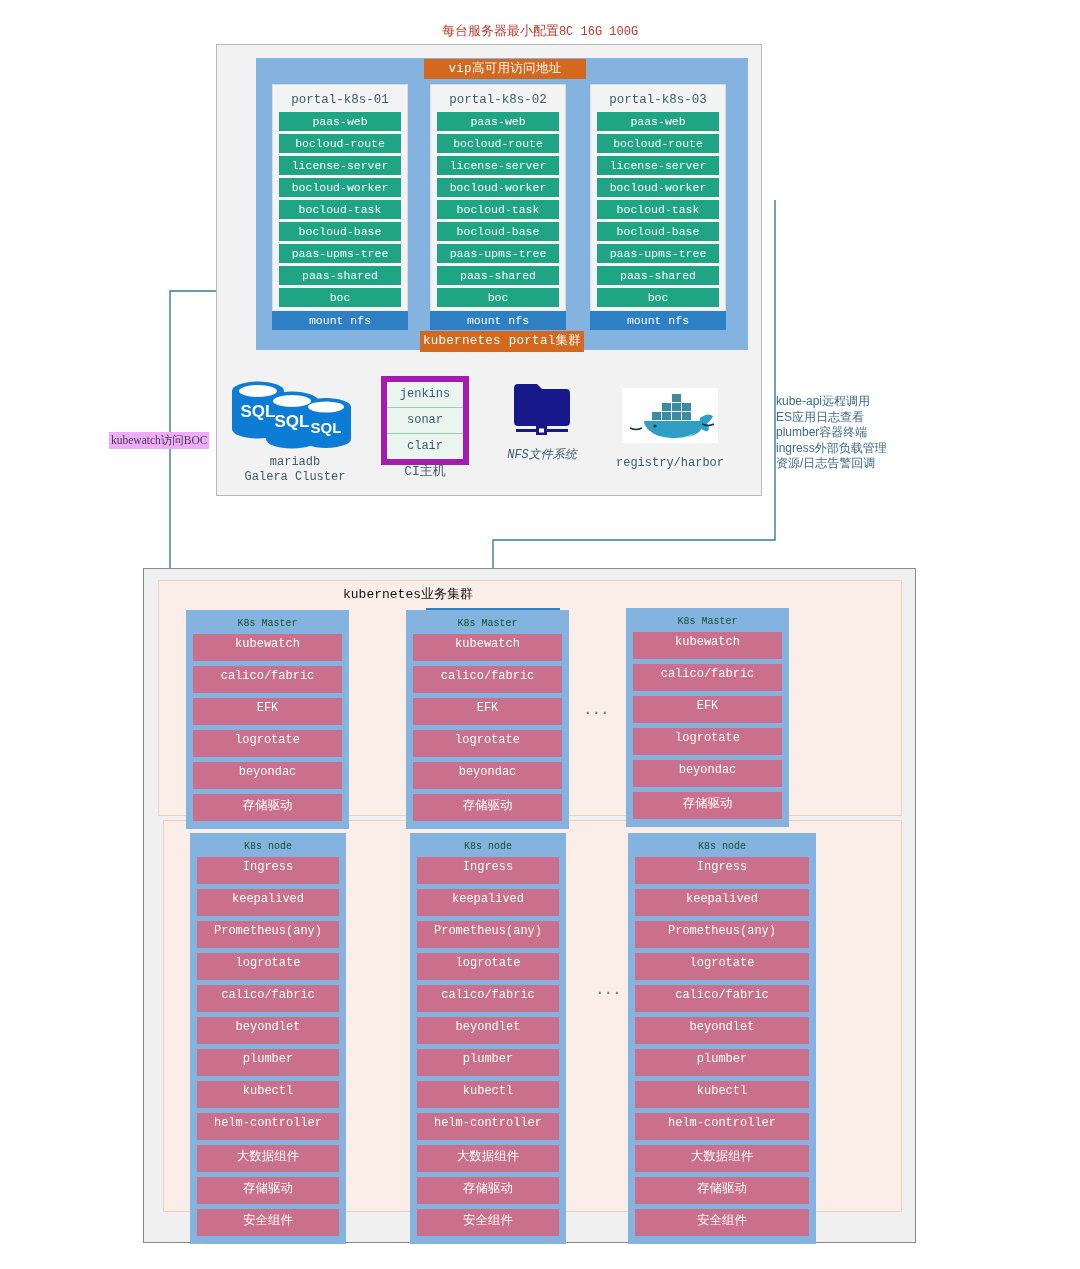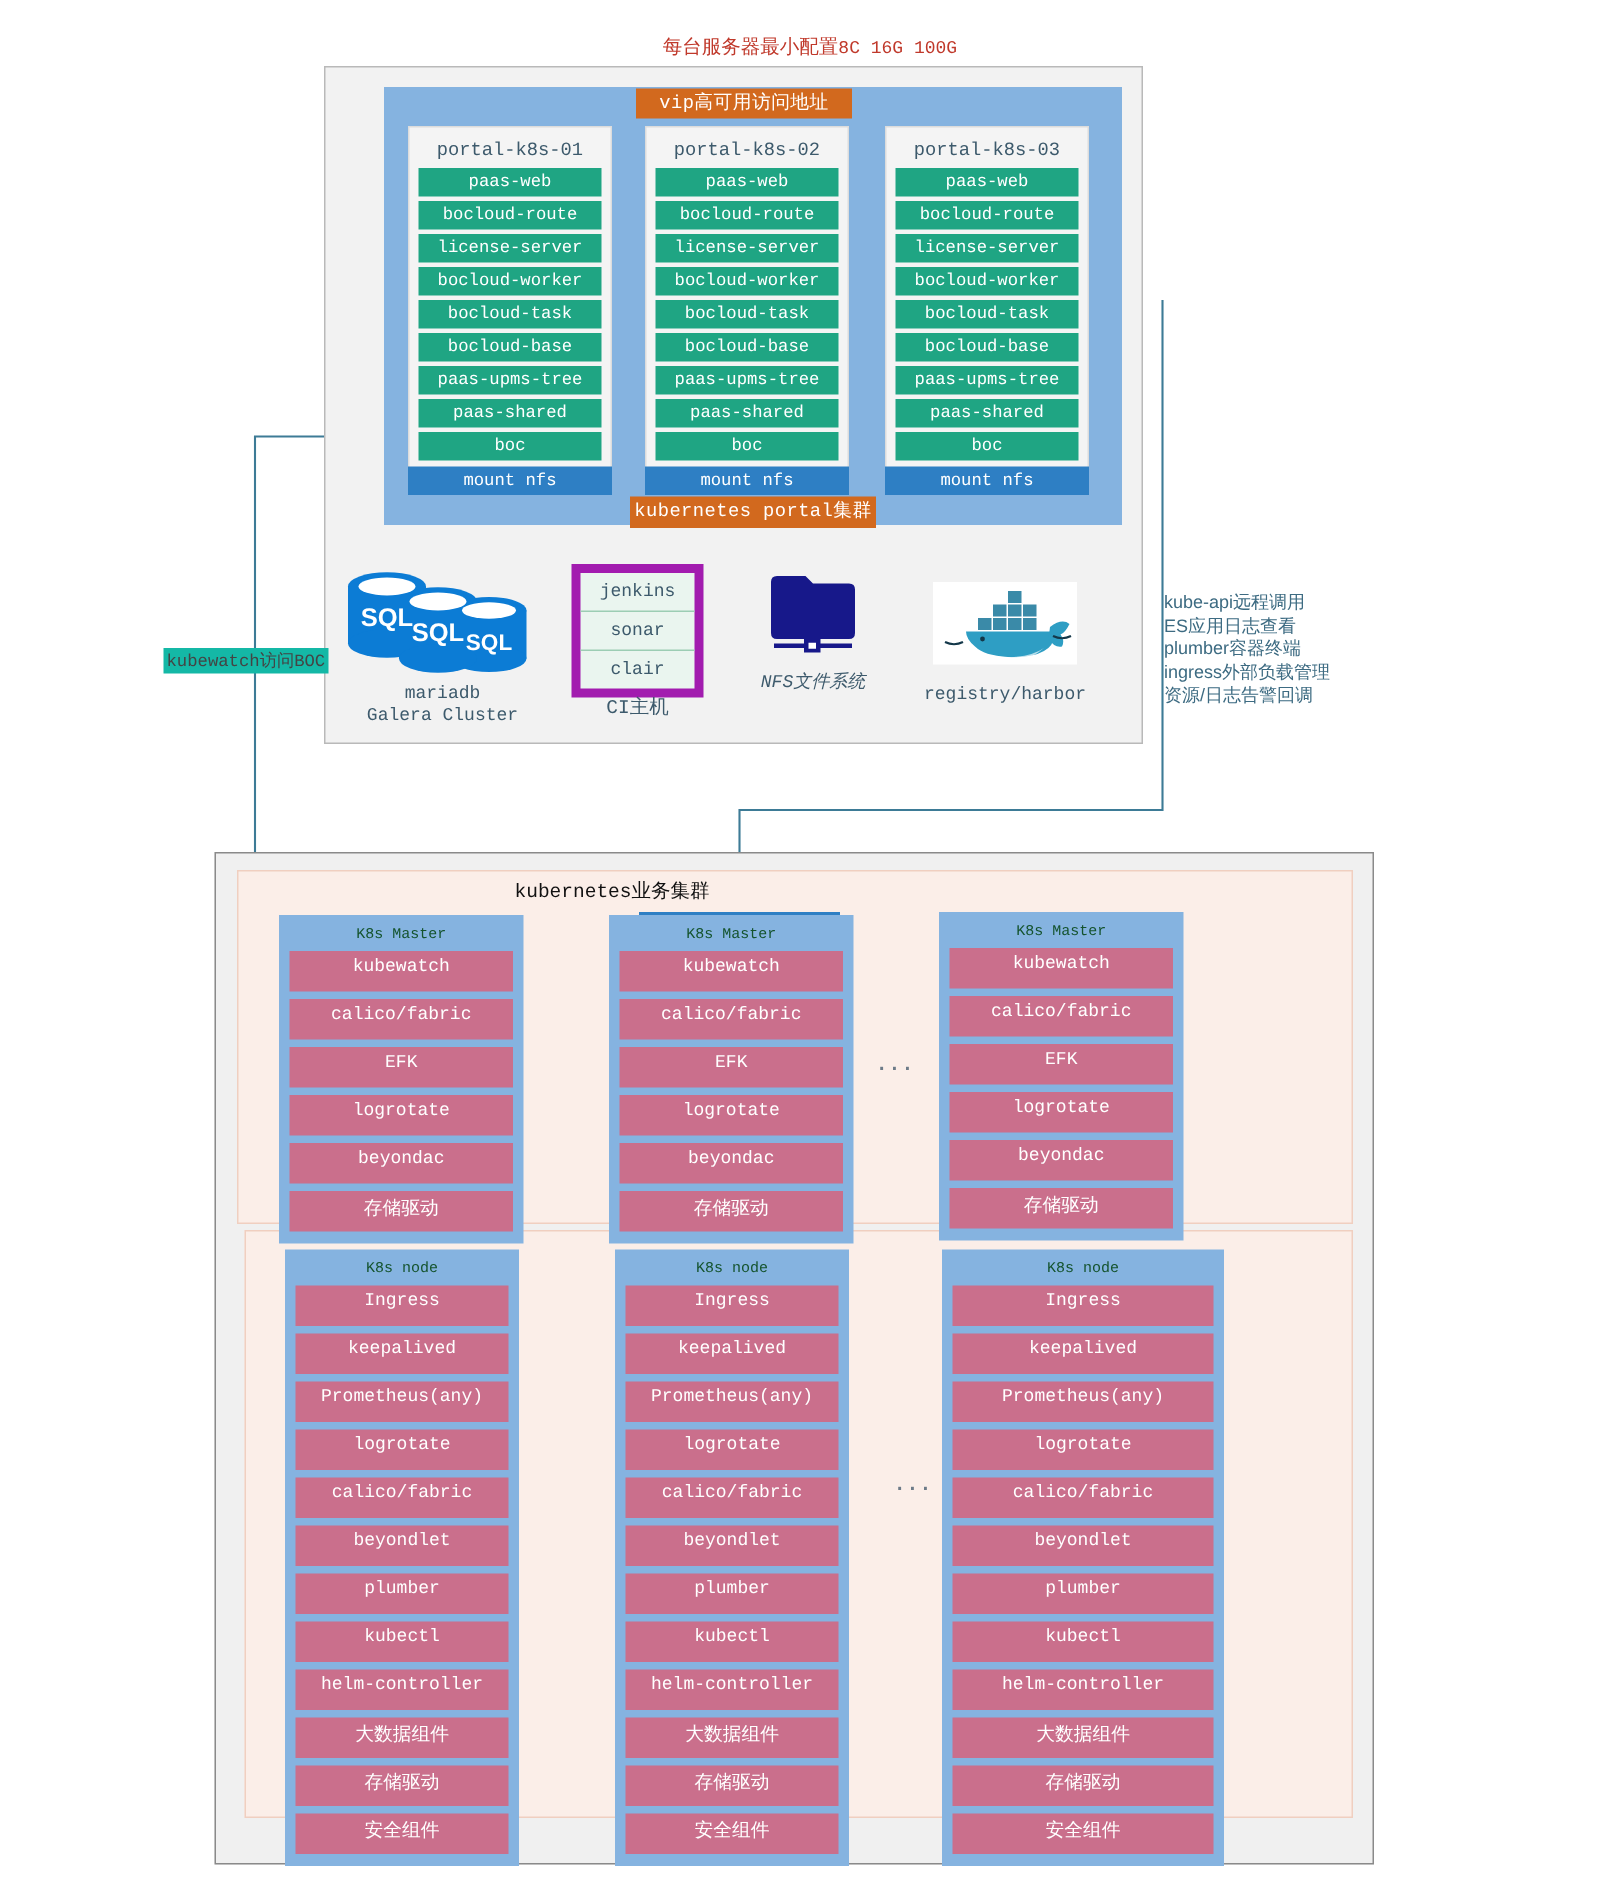--- a/index.html
+++ b/index.html
@@ -13,21 +13,21 @@
      font-family:"Liberation Sans","DejaVu Sans",sans-serif;font-size:13px;color:#c0392b;}
   #top-caption .mono{font-family:Liberation Mono, monospace;font-size:12px;}
 
   
   #portal-outer{left:216px;top:44px;width:546px;height:452px;background:#f2f2f2;border:1px solid #b9b9b9;}
   #portal-blue{left:256px;top:58px;width:492px;height:292px;background:#85b3e0;}
 
   .vip-banner{background:#d2691e;color:#ffffff;text-align:center;
      font-family:"Liberation Mono","DejaVu Sans Mono",monospace;font-size:12.5px;
      line-height:20px;letter-spacing:.3px;}
-  #portal-vip{left:424px;top:59px;width:144px;height:20px;}
+  #portal-vip{left:424px;top:59px;width:162px;height:20px;}
   #portal-cluster-label{left:420px;top:331px;width:164px;height:21px;line-height:21px;}
 
   .node-card{background:#f4f4f4;border:1px solid #dcdcdc;padding:4px 6px 5px 6px;}
   .node-title{text-align:center;font-family:"Liberation Mono","DejaVu Sans Mono",monospace;
      font-size:12.5px;color:#3d5a6c;padding:4px 0 5px 0;}
   .svc{background:#1fa583;color:#ffffff;text-align:center;
      font-family:"Liberation Mono","DejaVu Sans Mono",monospace;font-size:11.5px;
      height:19px;line-height:19px;margin-bottom:3px;white-space:nowrap;overflow:hidden;}
   .svc:last-child{margin-bottom:0;}
   .mount{background:#2e7fc4;color:#ffffff;text-align:center;
@@ -54,22 +54,22 @@
   #ci-cap{left:381px;top:464px;width:88px;font-size:13px;}
   #nfs-icon{left:508px;top:378px;width:68px;height:62px;}
   #nfs-cap{left:490px;top:448px;width:104px;font-style:italic;}
   #docker-icon{left:622px;top:388px;width:96px;height:55px;background:#ffffff;}
   #docker-cap{left:612px;top:456px;width:116px;}
 
   
   #right-note{left:776px;top:394px;width:160px;color:#3d6b82;
      font-family:"Liberation Sans","DejaVu Sans",sans-serif;font-size:12px;line-height:15.5px;}
   
-  #left-note{left:109px;top:432px;background:#14b8a6;padding:1px 2px;color:#444;
-     font-family:Liberation Mono, monospace;font-size:11.5px;text-align:right;}
+  #left-note{left:109px;top:432px;background:#f0abfc;padding:1px 2px;color:#444;
+     font-family:Liberation Serif, serif;font-size:11.5px;text-align:right;}
 
   
   #biz-outer{left:143px;top:568px;width:773px;height:675px;background:#f0f0f0;border:1px solid #8a8a8a;}
   #biz-master-panel{left:158px;top:580px;width:744px;height:236px;background:#fbeee8;border:1px solid #f0cfc0;}
   #biz-node-panel{left:163px;top:820px;width:739px;height:392px;background:#fbeee8;border:1px solid #f0cfc0;}
   #biz-title{left:278px;top:585px;width:260px;text-align:center;color:#111;
      font-family:"Liberation Mono","DejaVu Sans Mono",monospace;font-size:13px;}
   #biz-vip{left:426px;top:584px;width:134px;height:36px;background:#2e7fc4;margin-top:24px;}
 
   .host-card{background:#85b3e0;padding:5px 7px 8px 7px;}

